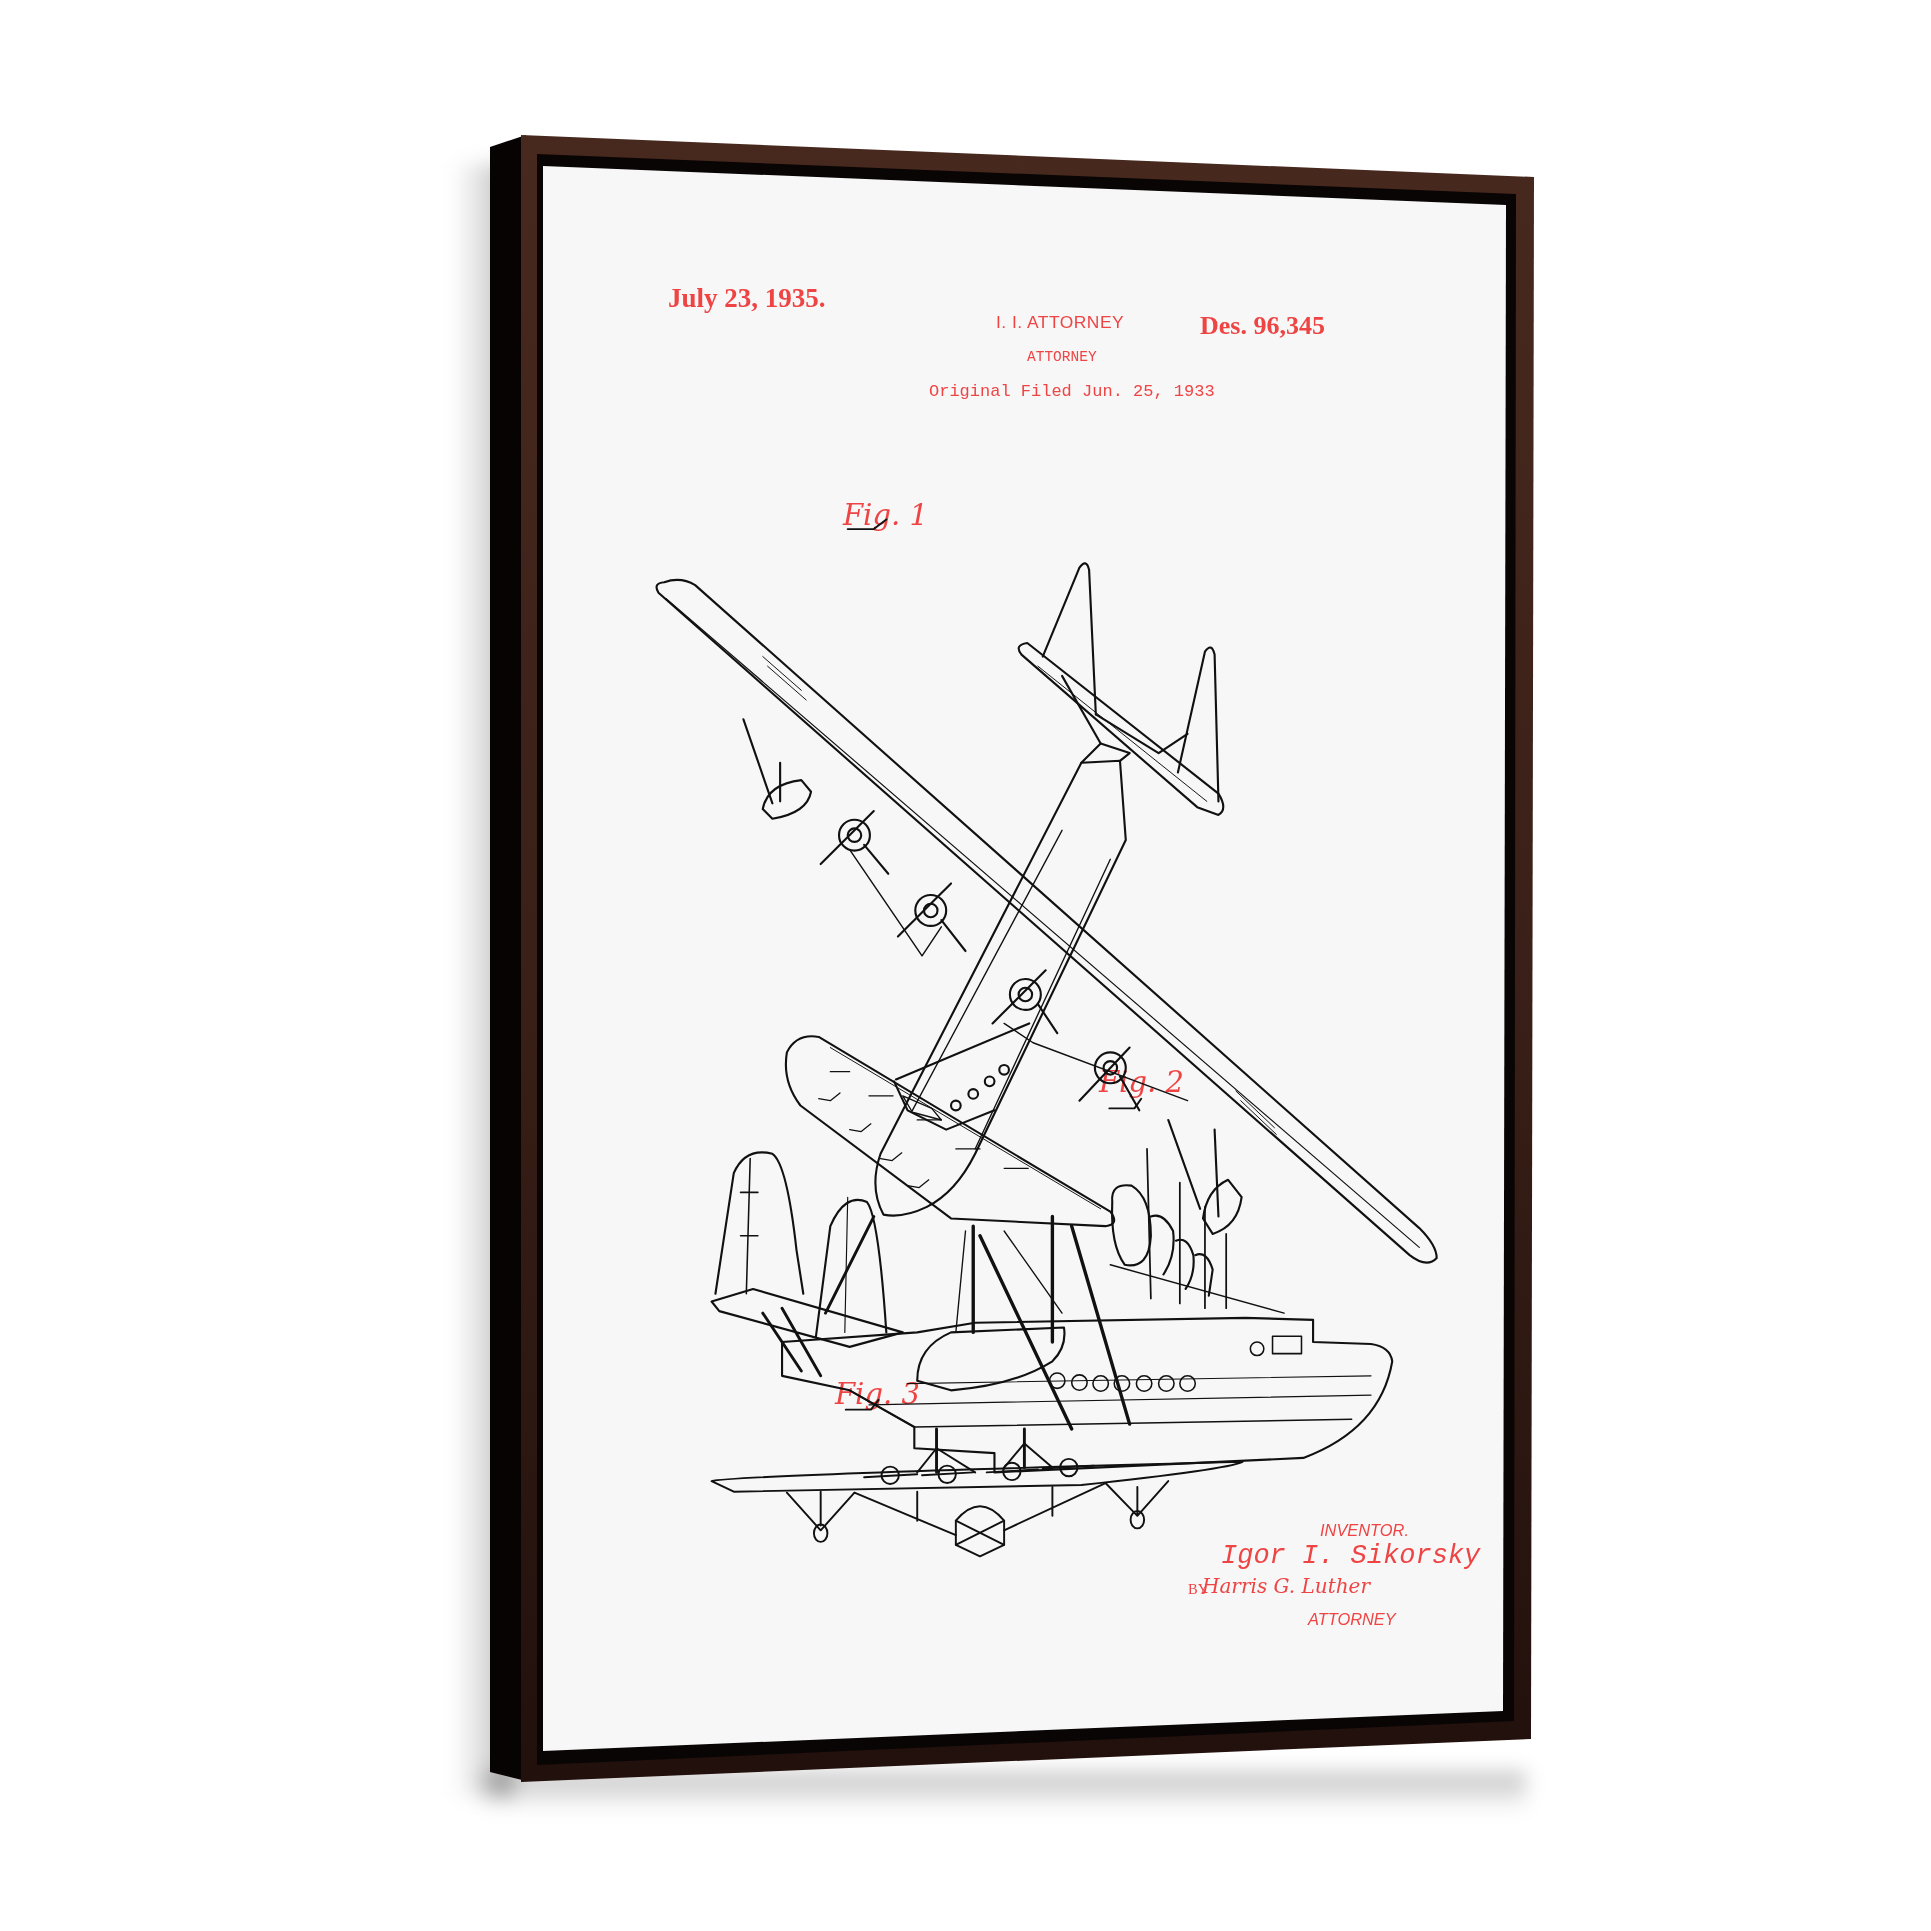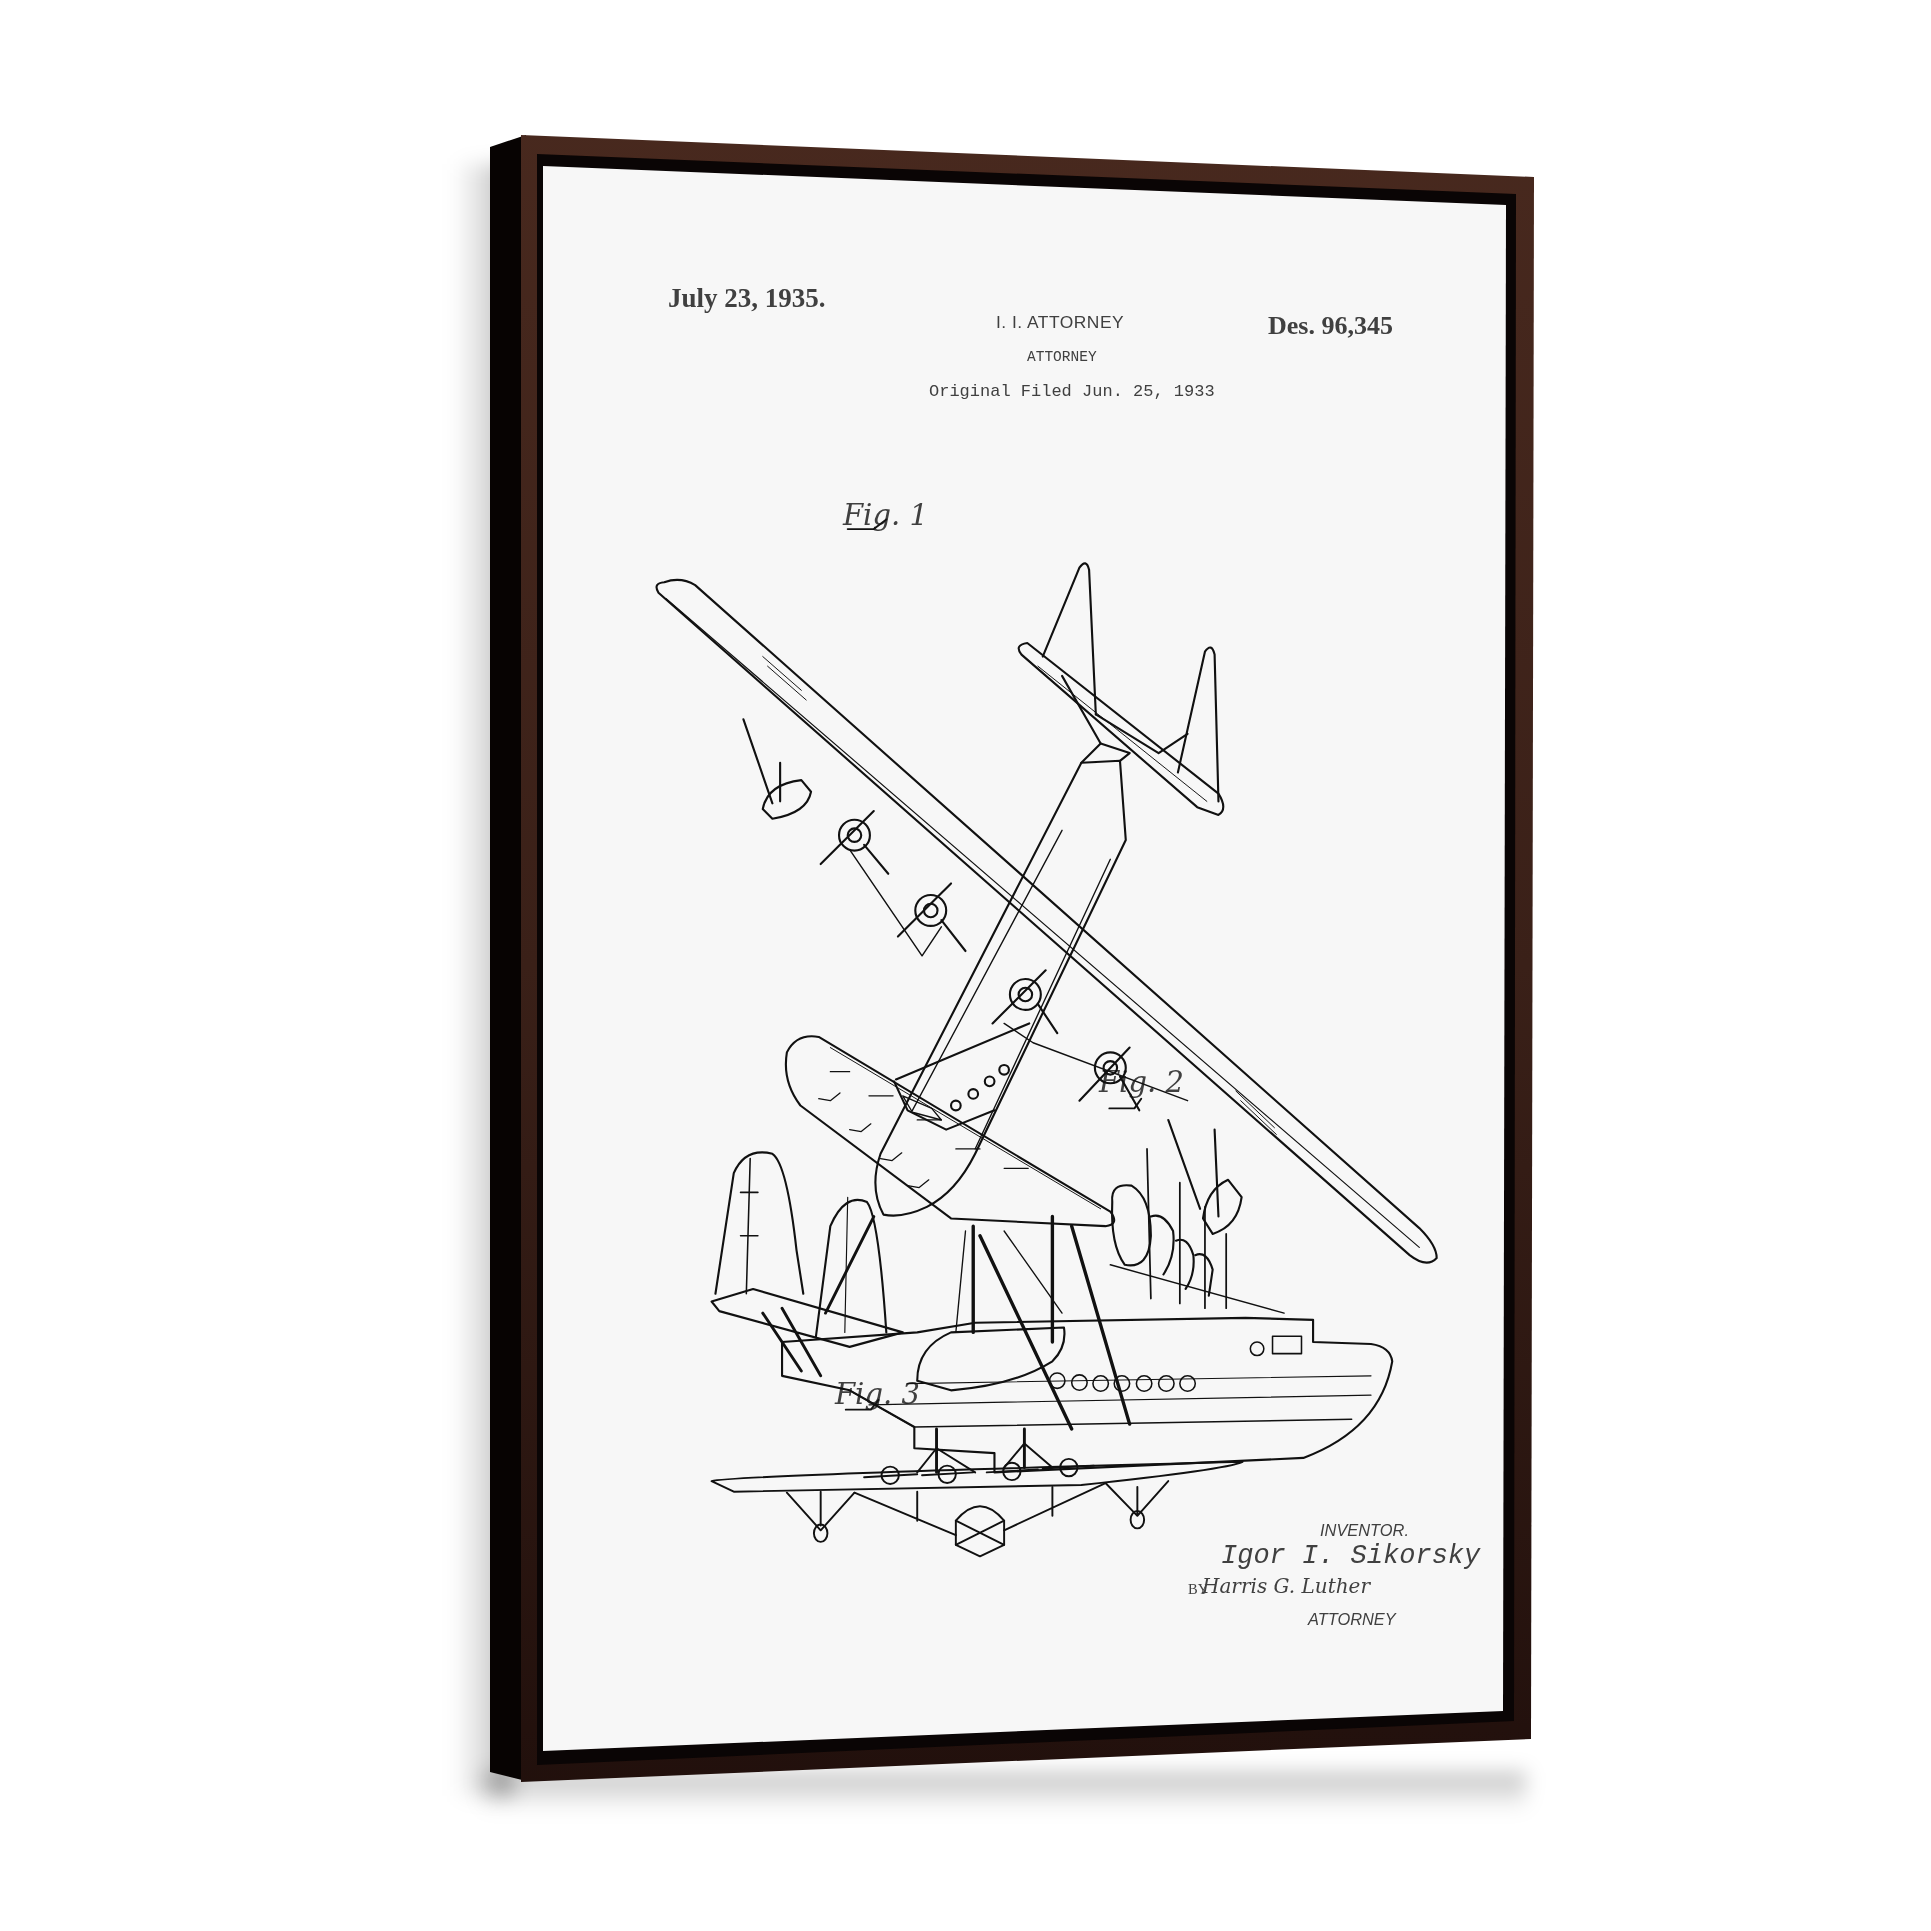--- a/index.html
+++ b/index.html
@@ -15,24 +15,24 @@
     background:#070302; }
   .frame-front { position:absolute; left:0; top:0; width:1931px; height:1931px;
     clip-path: polygon(521px 135px, 1534px 177px, 1531px 1739px, 521px 1782px);
     background:linear-gradient(180deg,#4a2a1f 0%, #3a2018 50%, #1d0d0a 100%); }
   .frame-gap { position:absolute; left:0; top:0; width:1931px; height:1931px;
     clip-path: polygon(537px 154px, 1516px 194px, 1514px 1721px, 537px 1765px);
     background:#0a0505; }
   .canvas { position:absolute; left:0; top:0; width:1931px; height:1931px;
     clip-path: polygon(543px 166px, 1506px 205px, 1503px 1711px, 543px 1751px);
     background:#f7f7f7; }
-  .txt { position:absolute; color:#404040; white-space:nowrap; }
+  .txt { position:absolute; color:#ef4444; white-space:nowrap; }
   .date { left:668px; top:283px; font-family:"Liberation Serif", serif; font-weight:bold; font-size:27px; }
   .inventor-name { left:996px; top:312px; font-family:"Liberation Sans", sans-serif; font-size:17.4px; letter-spacing:0.5px; }
-  .des { left:1268px; top:311px; font-family:"Liberation Serif", serif; font-weight:bold; font-size:26px; }
+  .des { left:1200px; top:311px; font-family:"Liberation Serif", serif; font-weight:bold; font-size:26px; }
   .title { left:1027px; top:349px; font-family:"Liberation Mono", monospace; font-size:14.5px; }
   .filed { left:929px; top:382px; font-family:"Liberation Mono", monospace; font-size:17px; }
   .fig { font-family:"DejaVu Serif", serif; font-style:italic; font-size:29px;margin-top:8px; }
   .fig1 { left:843px; top:490px; }
   .fig2 { left:1099px; top:1057px; }
   .fig3 { left:835px; top:1369px; }
   .sig-label { font-family:Liberation Sans, sans-serif; font-style:italic; font-size:16.4px; }
   .inv-label { left:1320px; top:1521px; }
   .sig-name { left:1221px; top:1541px; font-family:Liberation Mono, monospace; font-style:italic; font-size:27px; }
   .by-label { left:1188px; top:1581px; font-family:"Liberation Serif", serif; font-size:14.5px; }

